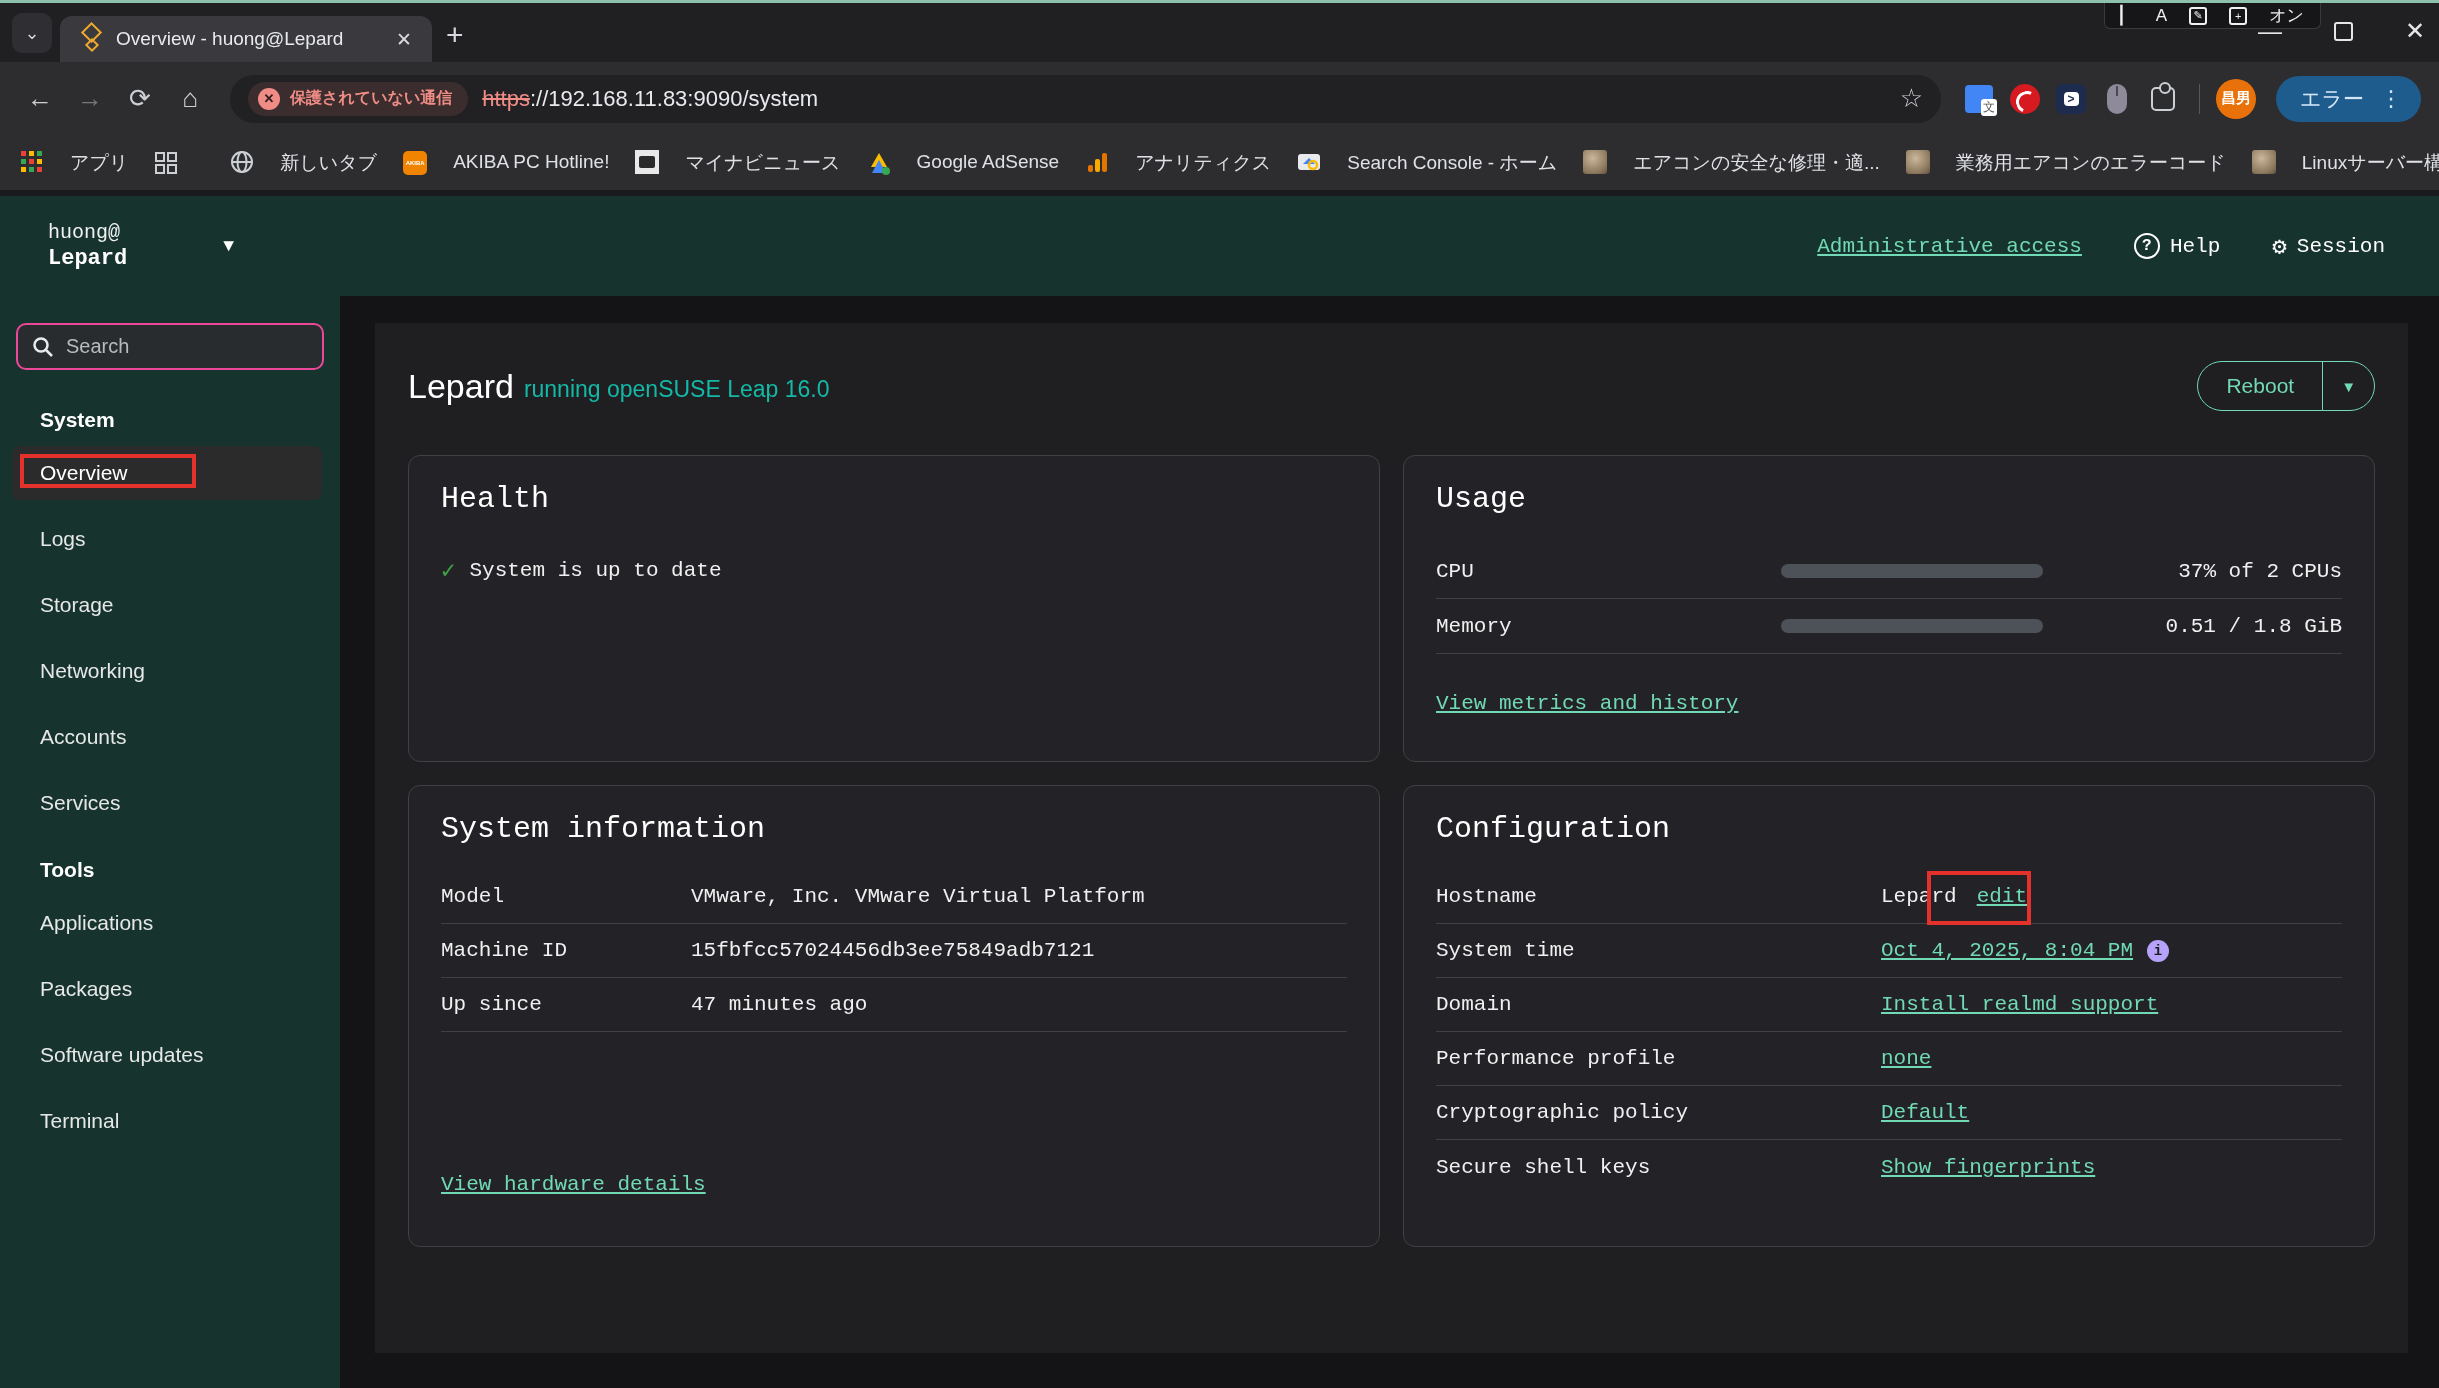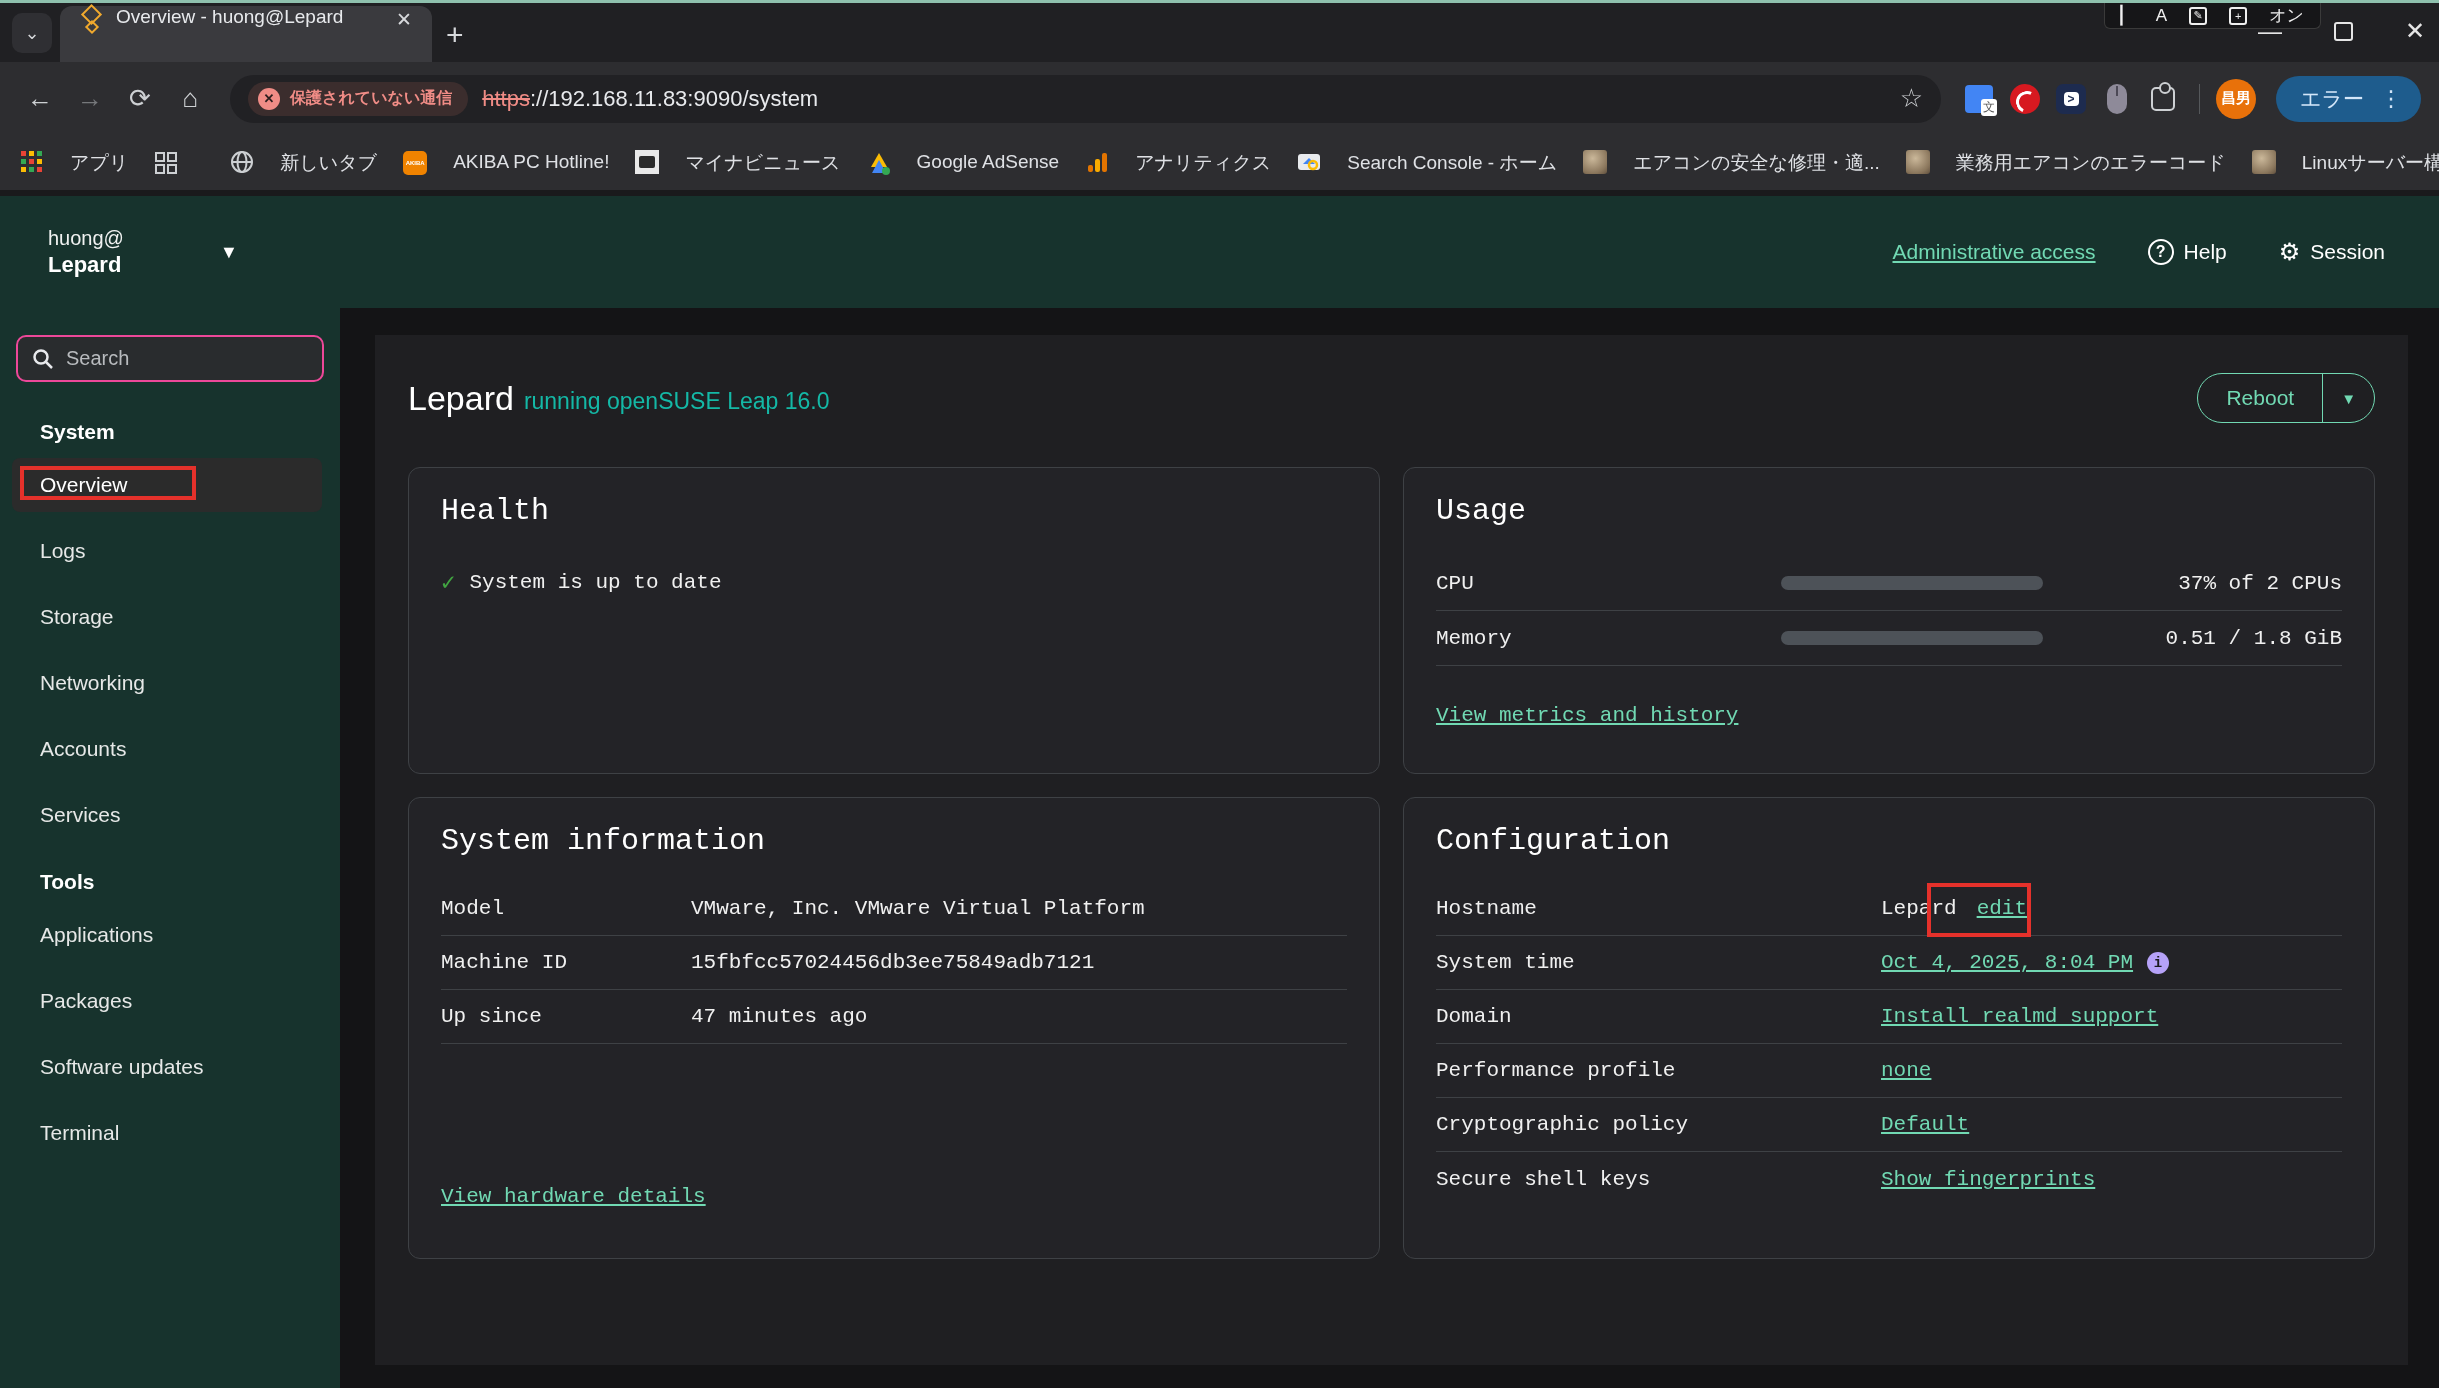--- a/index.html
+++ b/index.html
@@ -6,22 +6,22 @@
   html,body { width:2439px; height:1388px; }
   body {
     font-family: "Liberation Sans", sans-serif;
     background:#141416; color:#e8eaed; overflow:hidden; position:relative;
   }
   
   .top-edge { height:3px; background:#8fc1ae; }
   .tabbar { height:59px; background:#202023; display:flex; align-items:flex-end; position:relative; }
   .tab-chevron { width:40px; height:40px; margin:0 8px 9px 12px; background:#2f2f33; border-radius:10px;
     display:flex; align-items:center; justify-content:center; color:#d7d9dc; font-size:18px; }
-  .tab { width:372px; height:56px; background:#3a3a3e; border-radius:12px 12px 0 0;
-    display:flex; align-items:flex-start; padding:0 14px 0 18px; gap:12px; }
+  .tab { width:372px; height:46px; background:#3a3a3e; border-radius:12px 12px 0 0;
+    display:flex; align-items:center; padding:0 14px 0 18px; gap:12px; }
   .favicon { position:relative; width:26px; height:30px; flex:0 0 auto; }
   .favicon .d1,.favicon .d2 { position:absolute; left:6px; border:2.5px solid #f0a92e; transform:rotate(45deg); }
   .favicon .d1 { width:15px; height:15px; top:1px; }
   .favicon .d2 { width:10px; height:10px; top:16px; left:8.5px; }
   .tab-title { font-size:19px; color:#e8eaed; white-space:nowrap; overflow:hidden; flex:1; }
   .tab-close { color:#d7d9dc; font-size:19px; padding:2px 6px; }
   .newtab-btn { color:#d7d9dc; font-size:30px; margin:0 0 12px 14px; line-height:1; }
   .win-controls { position:absolute; right:14px; top:14px; display:flex; gap:52px; align-items:center; color:#e6e6e6; }
   .win-controls .wmin { font-size:24px; }
   .win-controls .wmax { width:19px; height:19px; border:2px solid #e6e6e6; border-radius:3px; }
@@ -66,21 +66,21 @@
   .ico-akiba { width:24px; height:24px; background:#f08300; border-radius:5px; color:#fff; font-size:6px; font-weight:bold;
     display:flex; align-items:center; justify-content:center; }
   .ico-mynavi { width:24px; height:24px; background:#e9e9e9; display:flex; align-items:center; justify-content:center; }
   .ico-mynavi span { width:16px; height:12px; background:#2b2b2b; border-radius:2px; }
   .ico-cat { width:24px; height:24px; background:radial-gradient(circle at 40% 35%, #cbb89a, #8a765c 70%, #5f4f3d); border-radius:3px; }
   .ico-afb { font-size:24px; font-weight:bold; background:linear-gradient(120deg,#ff2d9c,#6a3df5); -webkit-background-clip:text;
     background-clip:text; color:transparent; line-height:1; }
   .bm-div { width:1px; height:30px; background:#55585b; }
   .chrome-gap { height:6px; background:#1a1a1c; }
   
-  .masthead { height:112px; background:#17332d; display:flex; align-items:center; }
+  .masthead { height:100px; background:#17332d; display:flex; align-items:center;font-family:Liberation Mono, monospace; }
   .brand { width:340px; padding-left:48px; display:flex; align-items:center; }
   .brand-text { line-height:1.25; }
   .brand-user { font-size:20px; color:#f0f2f1; }
   .brand-host { font-size:22px; color:#fff; font-weight:bold; }
   .brand-caret { color:#fff; font-size:18px; margin-left:96px; }
   .mast-right { margin-left:auto; display:flex; align-items:center; gap:52px; padding-right:54px; }
   .admin-link { color:#71d9b3; font-size:21px; }
   .mast-item { display:flex; align-items:center; gap:10px; color:#fff; font-size:21px; }
   .q-ico { width:26px; height:26px; border:2px solid #fff; border-radius:50%; font-size:16px; font-weight:bold;
     display:flex; align-items:center; justify-content:center; }

